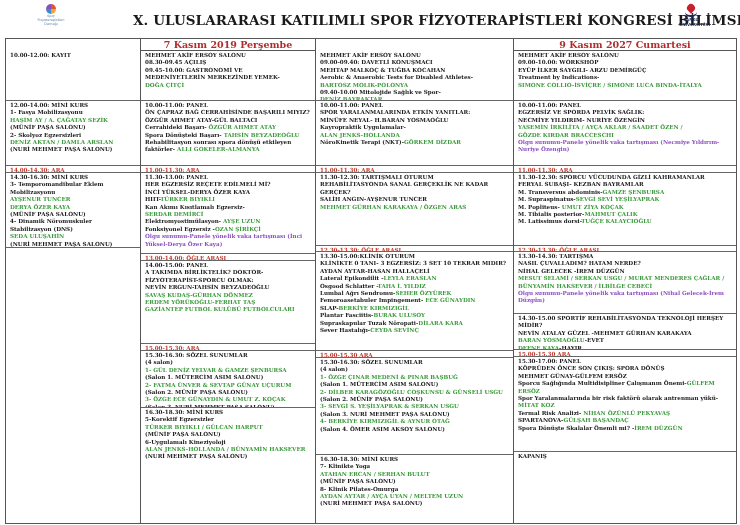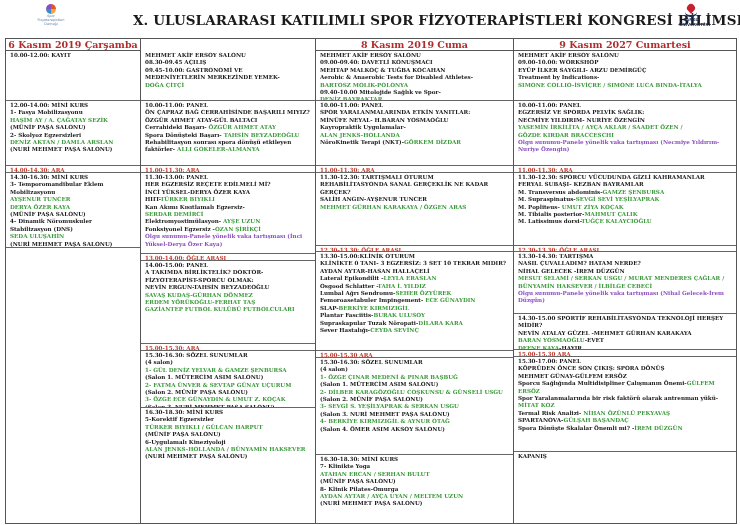--- a/index.html
+++ b/index.html
@@ -41,21 +41,20 @@
   <div class="title">X. ULUSLARARASI KATILIMLI SPOR FİZYOTERAPİSTLERİ KONGRESİ BİLİMSEL PROGRAM</div>
   <div class="logo-right">
     <div class="flame"></div>
     <div class="bowl"></div>
     <div class="txt">SANKO ÜNİVERSİTESİ</div>
   </div>
 </div>
 
 <div class="grid" id="grid">
   <div class="col c1">
-    <div class="dayhead">6 Kasım 2019 Çarşamba</div>
   <div class="blk" style="top: 12px; height: 50px;">
         <span class="ln"><span>10.00-12.00: KAYIT</span></span>
       </div>
       <div class="blk" style="top: 62px; height: 65px;">
         <span class="ln"><span>12.00-14.00: MİNİ KURS</span></span>
         <span class="ln"><span>1- Fasya Mobilizasyonu</span></span>
         <span class="ln g"><span>HAŞİM AY / A. ÇAĞATAY SEZİK</span></span>
         <span class="ln"><span>(MÜNİF PAŞA SALONU)</span></span>
         <span class="ln"><span>2- Skolyoz Egzersizleri</span></span>
         <span class="ln g"><span>DENİZ AKTAN / DAMLA ARSLAN</span></span>
@@ -72,20 +71,21 @@
         <span class="ln g"><span>DERYA ÖZER KAYA</span></span>
         <span class="ln"><span>(MÜNİF PAŞA SALONU)</span></span>
         <span class="ln"><span>4- Dinamik Nöromuskuler</span></span>
         <span class="ln"><span>Stabilizasyon (DNS)</span></span>
         <span class="ln g"><span>SEDA ULUŞAHİN</span></span>
         <span class="ln"><span>(NURİ MEHMET PAŞA SALONU)</span></span>
       </div>
       <div class="blk last" style="top: 209px; height: 275px;"></div>
     </div>
   <div class="col c2">
+    <div class="dayhead">7 Kasım 2019 Perşembe</div>
   <div class="blk" style="top: 12px; height: 50px;">
         <span class="ln"><span>MEHMET AKİF ERSOY SALONU</span></span>
         <span class="ln"><span>08.30-09.45 AÇILIŞ</span></span>
         <span class="ln"><span>09.45-10.00: GASTRONOMİ VE</span></span>
         <span class="ln"><span>MEDENİYETLERİN MERKEZİNDE YEMEK-</span></span>
         <span class="ln g"><span>DOĞA ÇİTÇİ</span></span>
       </div>
       <div class="blk" style="top: 62px; height: 65px;">
         <span class="ln"><span>10.00-11.00: PANEL</span></span>
         <span class="ln"><span>ÖN ÇAPRAZ BAĞ CERRAHİSİNDE BAŞARILI MIYIZ?</span></span>
@@ -137,21 +137,20 @@
         <span class="ln"><span>16.30-18.30: MİNİ KURS</span></span>
         <span class="ln"><span>5-Korektif Egzersizler</span></span>
         <span class="ln g"><span>TÜRKER BIYIKLI / GÜLCAN HARPUT</span></span>
         <span class="ln"><span>(MÜNİF PAŞA SALONU)</span></span>
         <span class="ln"><span>6-Uygulamalı Kineziyoloji</span></span>
         <span class="ln g"><span>ALAN JENKS-HOLLANDA / BÜNYAMİN HAKSEVER</span></span>
         <span class="ln"><span>(NURİ MEHMET PAŞA SALONU)</span></span>
       </div>
     </div>
   <div class="col c3">
-    <div class="dayhead">8 Kasım 2019 Cuma</div>
   <div class="blk" style="top: 12px; height: 50px;">
         <span class="ln"><span>MEHMET AKİF ERSOY SALONU</span></span>
         <span class="ln"><span>09.00-09.40: DAVETLİ KONUŞMACI</span></span>
         <span class="ln"><span>MEHTAP MALKOÇ &amp; TUĞBA KOCAHAN</span></span>
         <span class="ln wrap"><span>Aerobic &amp; Anaerobic Tests for Disabled Athletes-</span></span>
         <span class="ln g"><span>BARTOSZ MOLIK-POLONYA</span></span>
         <span class="ln"><span>09.40-10.00 Mitolojide Sağlık ve Spor-</span></span>
         <span class="ln g"><span>DENİZ BAYRAKTAR</span></span>
       </div>
       <div class="blk" style="top: 62px; height: 65px;">

